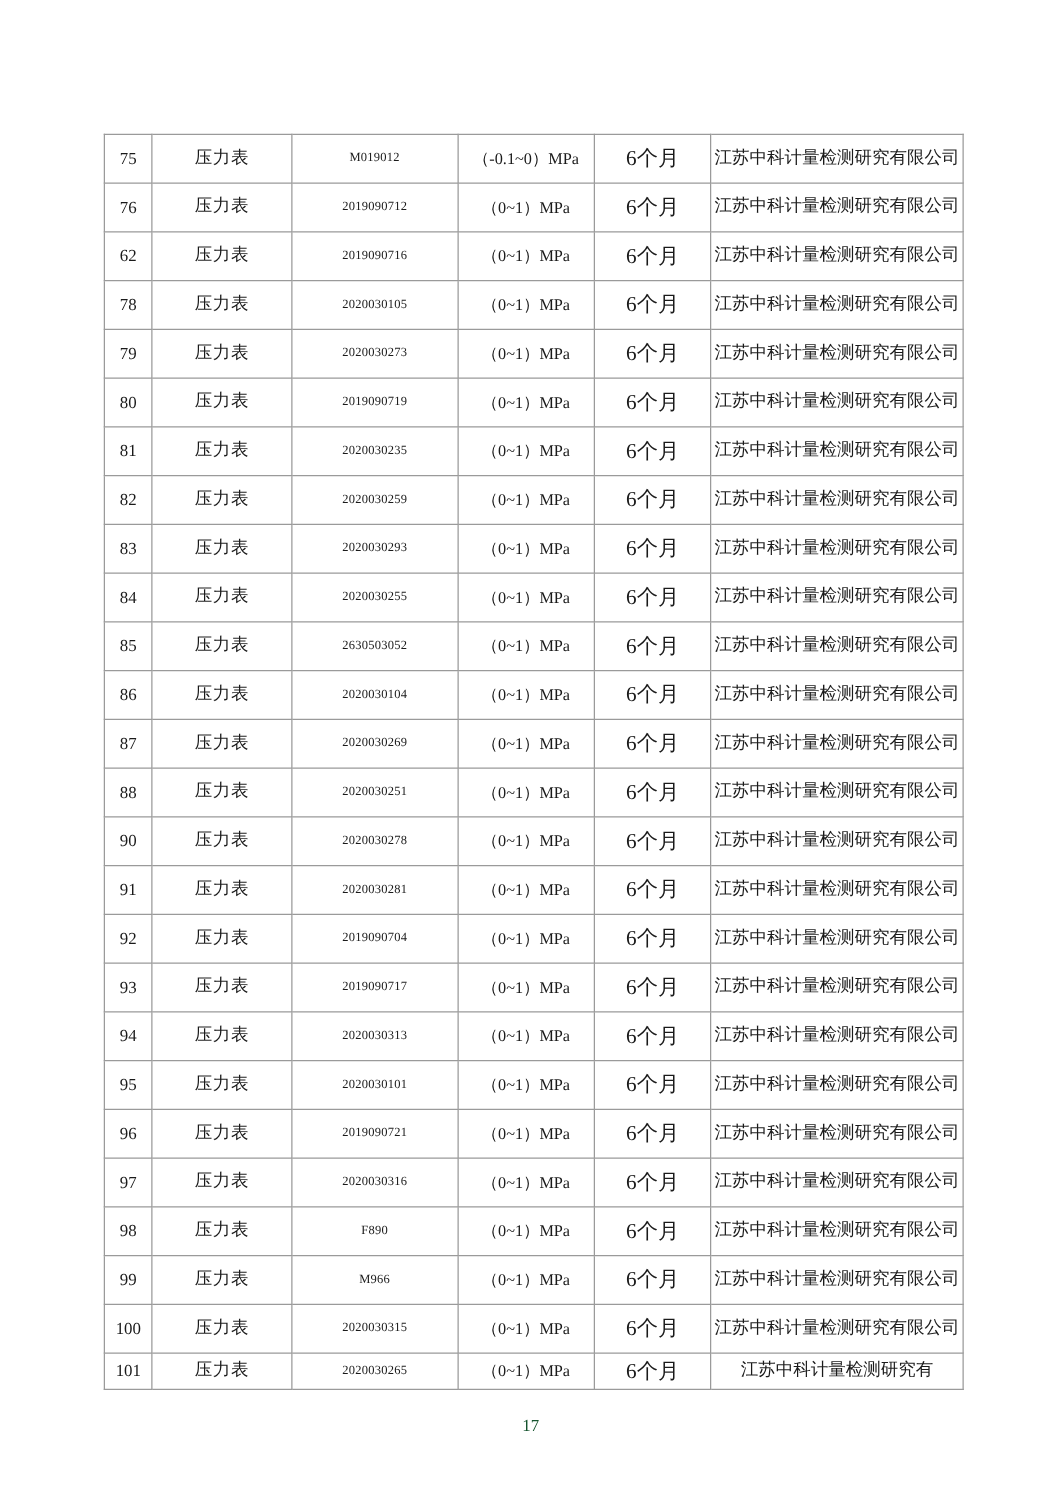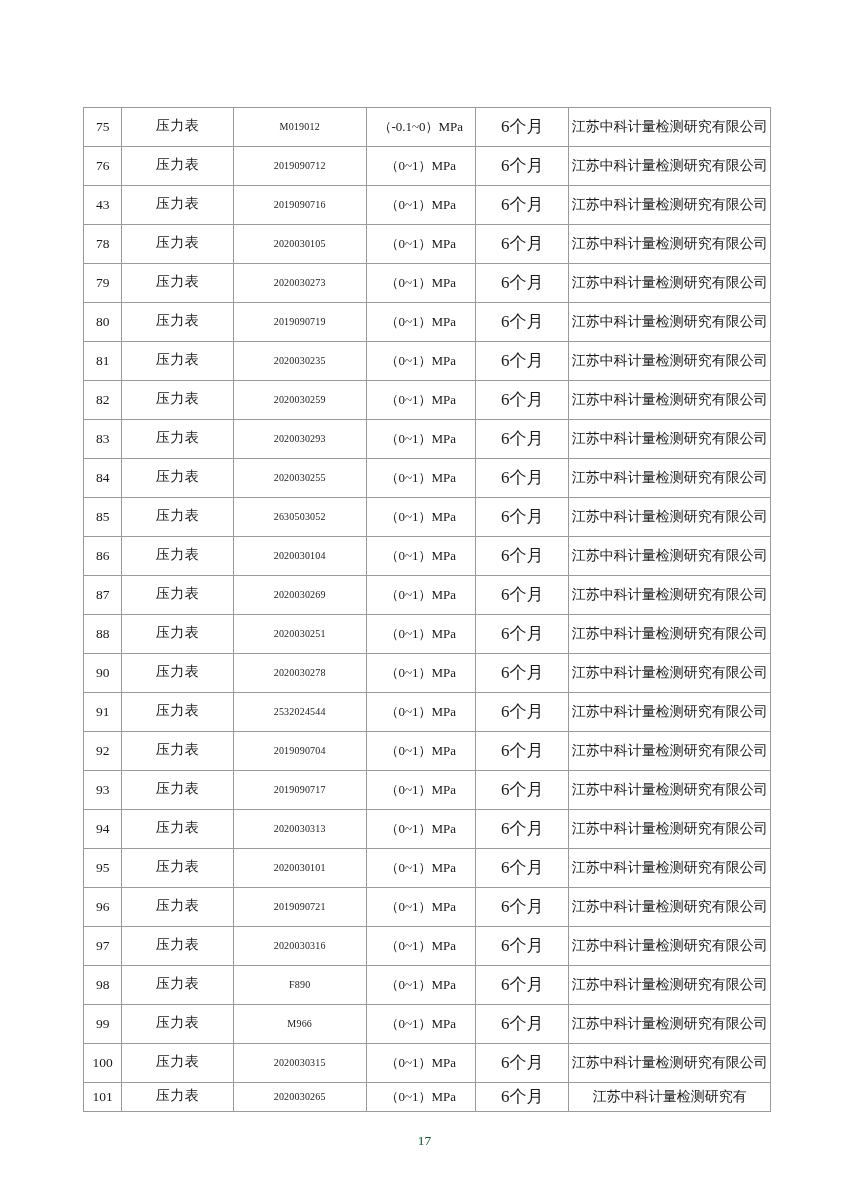--- a/index.html
+++ b/index.html
@@ -46,21 +46,21 @@
   col.c-range { width: 97px; }
   col.c-cycle { width: 83px; }
   col.c-org   { width: 179px; }
 
   td.cell-index {
     font-family: "Liberation Serif", "DejaVu Serif", serif;
     font-size: 13.5px;
     height: 38px;
   }
   td.cell-name {
-    font-family: Liberation Mono, monospace;
+    font-family: Liberation Serif, serif;
     font-size: 14px;
     letter-spacing: 0.5px;
   }
   td.cell-serial {
     font-family: "Liberation Serif", "DejaVu Serif", serif;
     font-size: 10px;
     letter-spacing: 0.2px;
   }
   td.cell-range {
     font-family: "Liberation Serif", "DejaVu Serif", serif;
@@ -121,21 +121,21 @@
           </tr>
           <tr class="table-row">
             <td class="cell-index">76</td>
             <td class="cell-name">压力表</td>
             <td class="cell-serial">2019090712</td>
             <td class="cell-range">（0~1）MPa</td>
             <td class="cell-cycle">6个月</td>
             <td class="cell-org">江苏中科计量检测研究有限公司</td>
           </tr>
           <tr class="table-row">
-            <td class="cell-index">43</td>
+            <td class="cell-index">62</td>
             <td class="cell-name">压力表</td>
             <td class="cell-serial">2019090716</td>
             <td class="cell-range">（0~1）MPa</td>
             <td class="cell-cycle">6个月</td>
             <td class="cell-org">江苏中科计量检测研究有限公司</td>
           </tr>
           <tr class="table-row">
             <td class="cell-index">78</td>
             <td class="cell-name">压力表</td>
             <td class="cell-serial">2020030105</td>
@@ -227,21 +227,21 @@
             <td class="cell-index">90</td>
             <td class="cell-name">压力表</td>
             <td class="cell-serial">2020030278</td>
             <td class="cell-range">（0~1）MPa</td>
             <td class="cell-cycle">6个月</td>
             <td class="cell-org">江苏中科计量检测研究有限公司</td>
           </tr>
           <tr class="table-row">
             <td class="cell-index">91</td>
             <td class="cell-name">压力表</td>
-            <td class="cell-serial">2532024544</td>
+            <td class="cell-serial">2020030281</td>
             <td class="cell-range">（0~1）MPa</td>
             <td class="cell-cycle">6个月</td>
             <td class="cell-org">江苏中科计量检测研究有限公司</td>
           </tr>
           <tr class="table-row">
             <td class="cell-index">92</td>
             <td class="cell-name">压力表</td>
             <td class="cell-serial">2019090704</td>
             <td class="cell-range">（0~1）MPa</td>
             <td class="cell-cycle">6个月</td>

